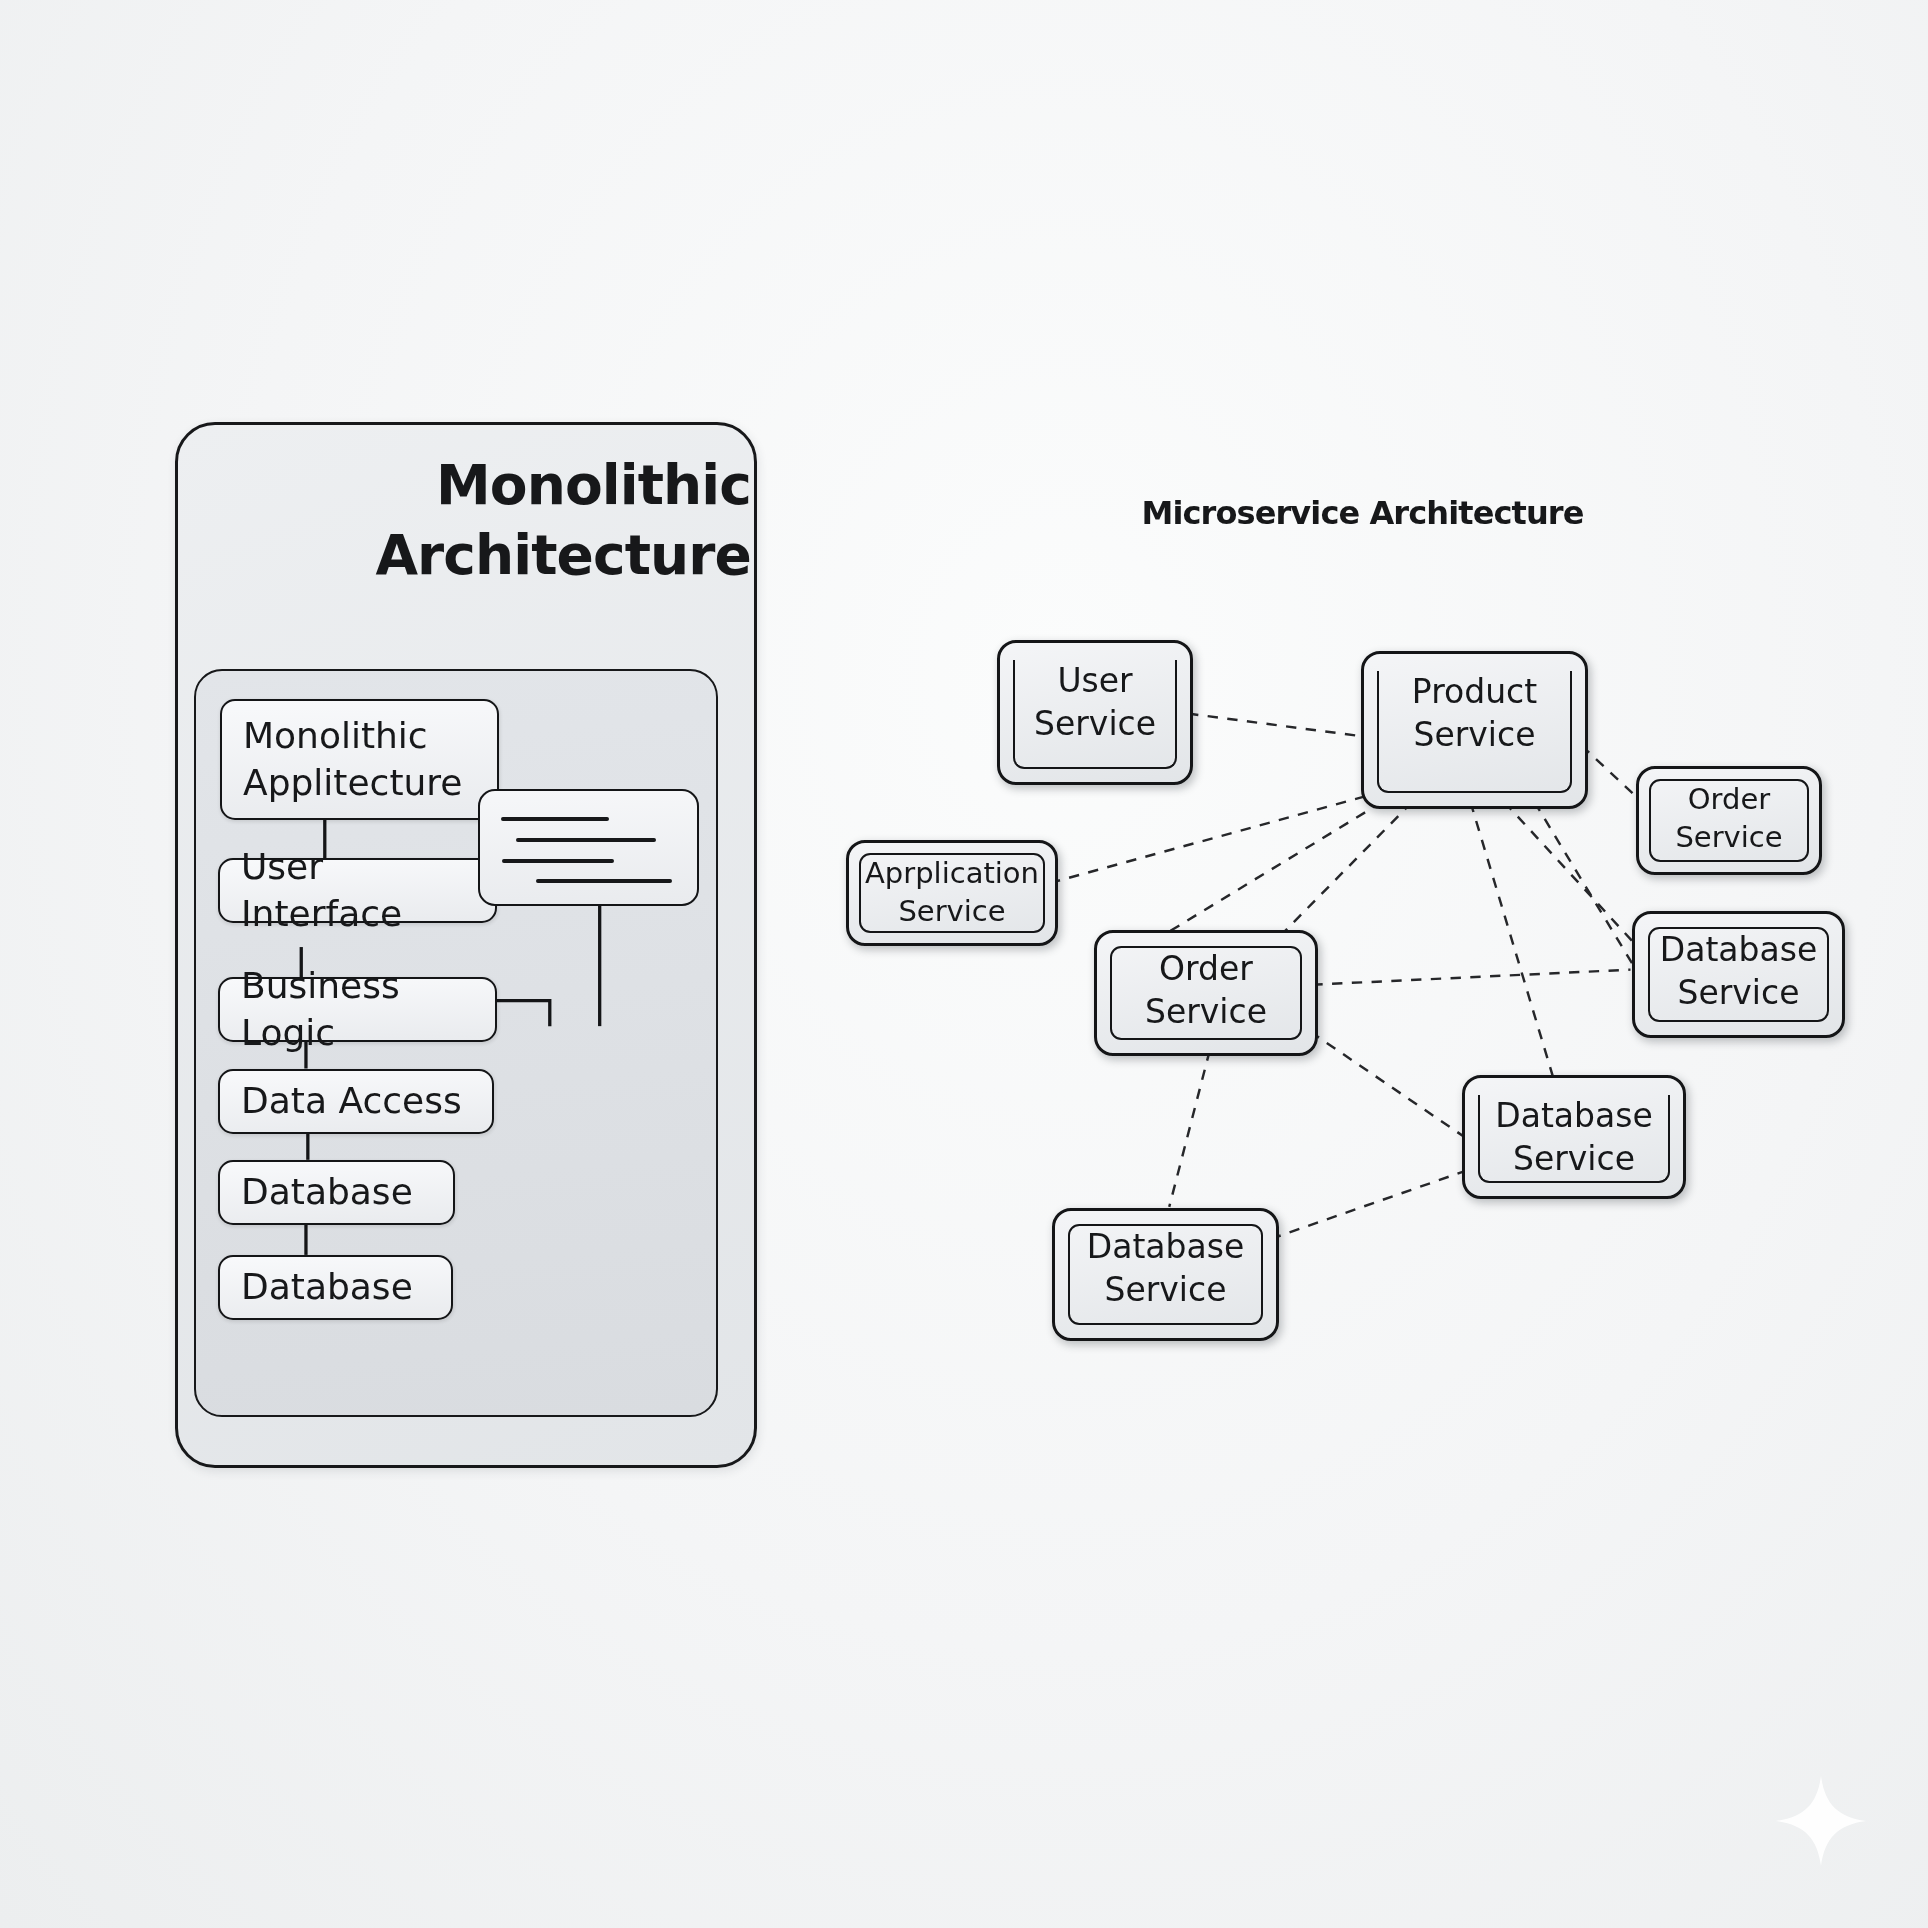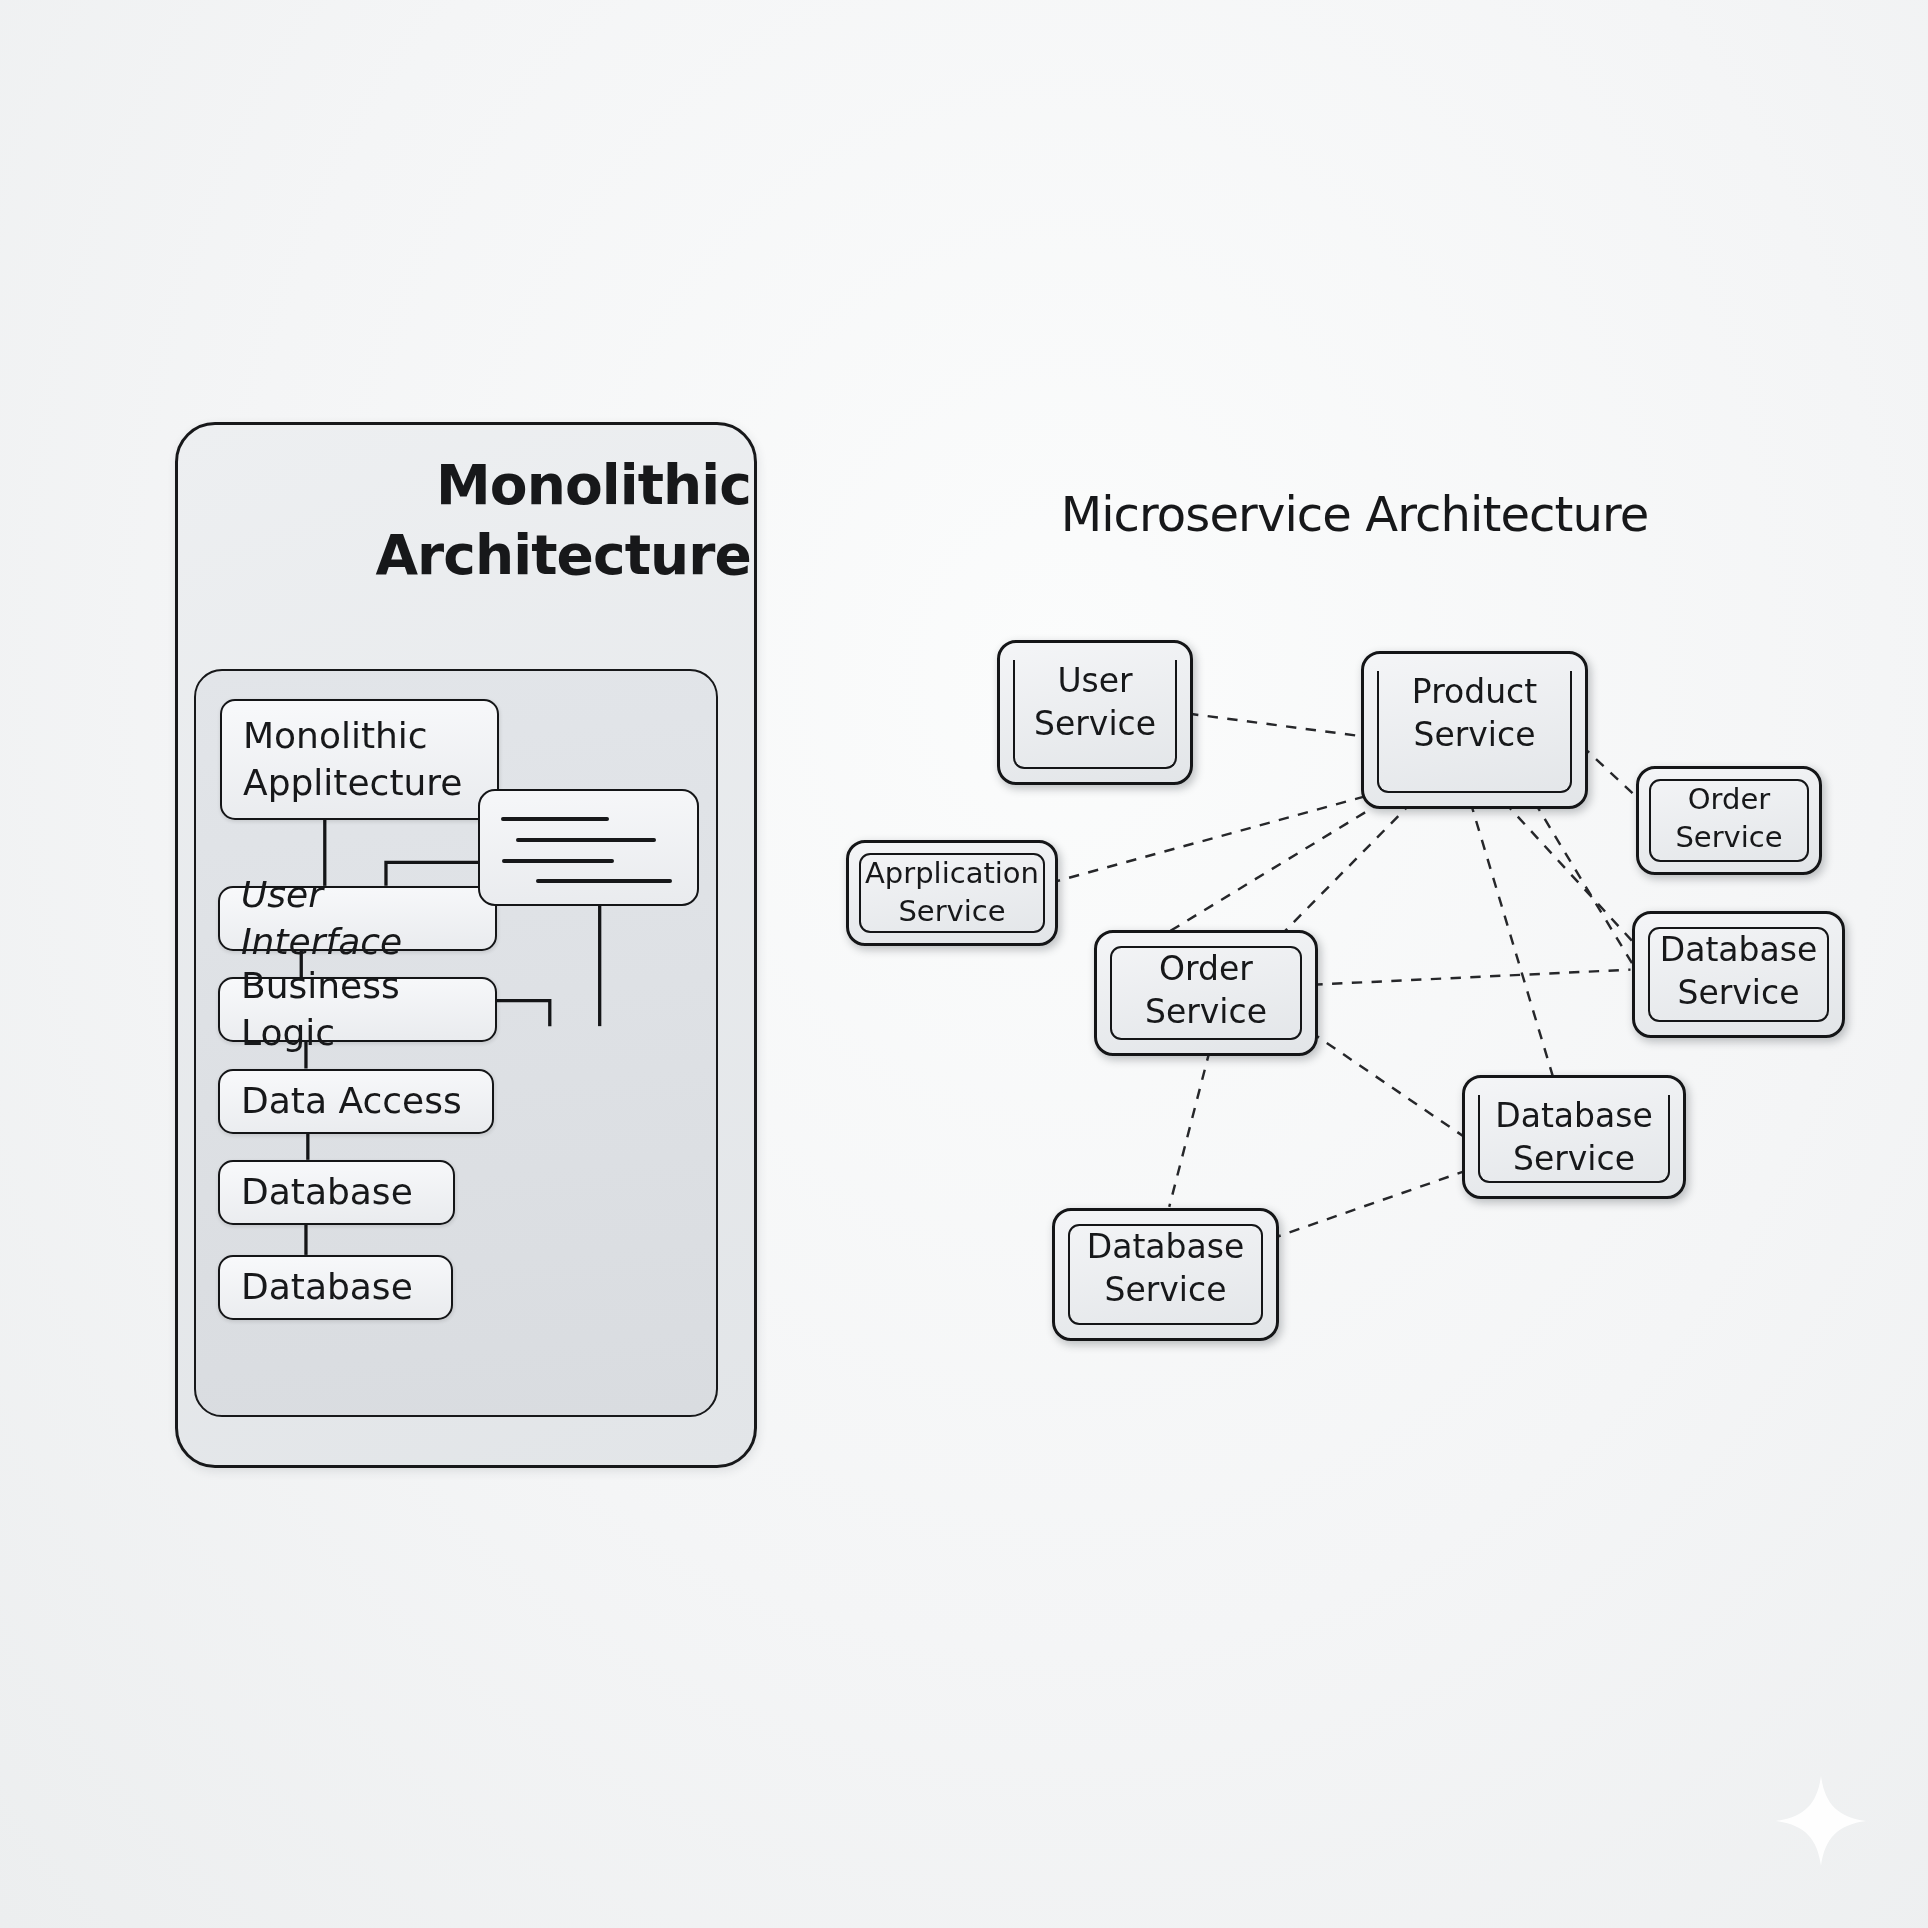--- a/index.html
+++ b/index.html
@@ -84,24 +84,24 @@
     position: absolute;
     height: 3.8px;
     background: #17181a;
     border-radius: 1.9px;
   }
   
   .ms-title {
     position: absolute;
     left: 1017px; top: 478px;
     width: 659px;
-    margin: 8px;
+    margin: 16px;
     text-align: center;
-    font-size: 48px;
-    font-weight: 400;
+    font-size: 32px;
+    font-weight: 700;
     letter-spacing: -0.9px;
     z-index: 2;
   }
   .node {
     position: absolute;
     z-index: 2;
     background: linear-gradient(170deg, #f4f5f7 0%, #e2e5e8 100%);
     border: 3.8px solid #141517;
     border-radius: 19px;
     box-shadow: 2.8px 3.8px 8.5px rgba(40,45,55,.28);
@@ -165,21 +165,21 @@
       <path d="M1350 1316 L1556 1244"></path>
     </g>
   </svg>
 
   <h1 class="mono-title">Monolithic Architecture</h1>
 
   <div class="lbox" style="left:220px; top:699px; width:234px; height:117px;">
     <span>Monolithic Applitecture</span>
   </div>
 
-  <div class="lbox" style="left:218px; top:886px; width:234px; height:61px;font-style:italic;">
+  <div class="lbox" style="left:218px; top:858px; width:234px; height:61px;">
     <span>User Interface</span>
   </div>
 
   <div class="lbox" style="left:218px; top:977px; width:234px; height:61px;">
     <span>Business Logic</span>
   </div>
 
   <div class="lbox" style="left:218px; top:1069px; width:231px; height:61px;align-items:center;">
     <span>Data Access</span>
   </div>

